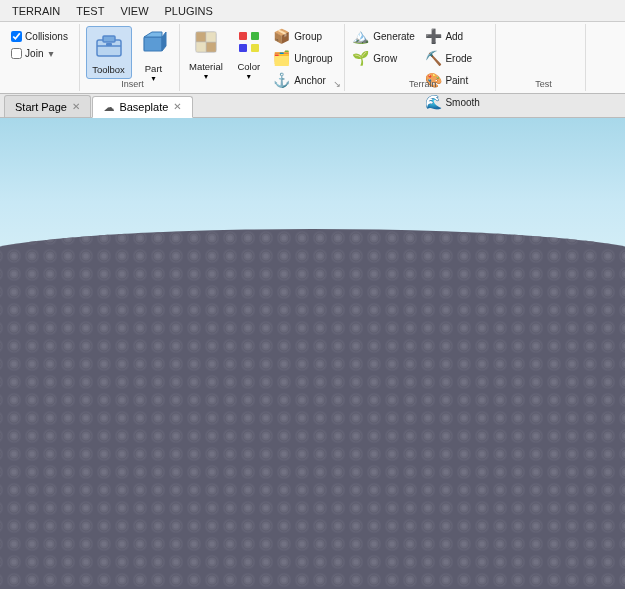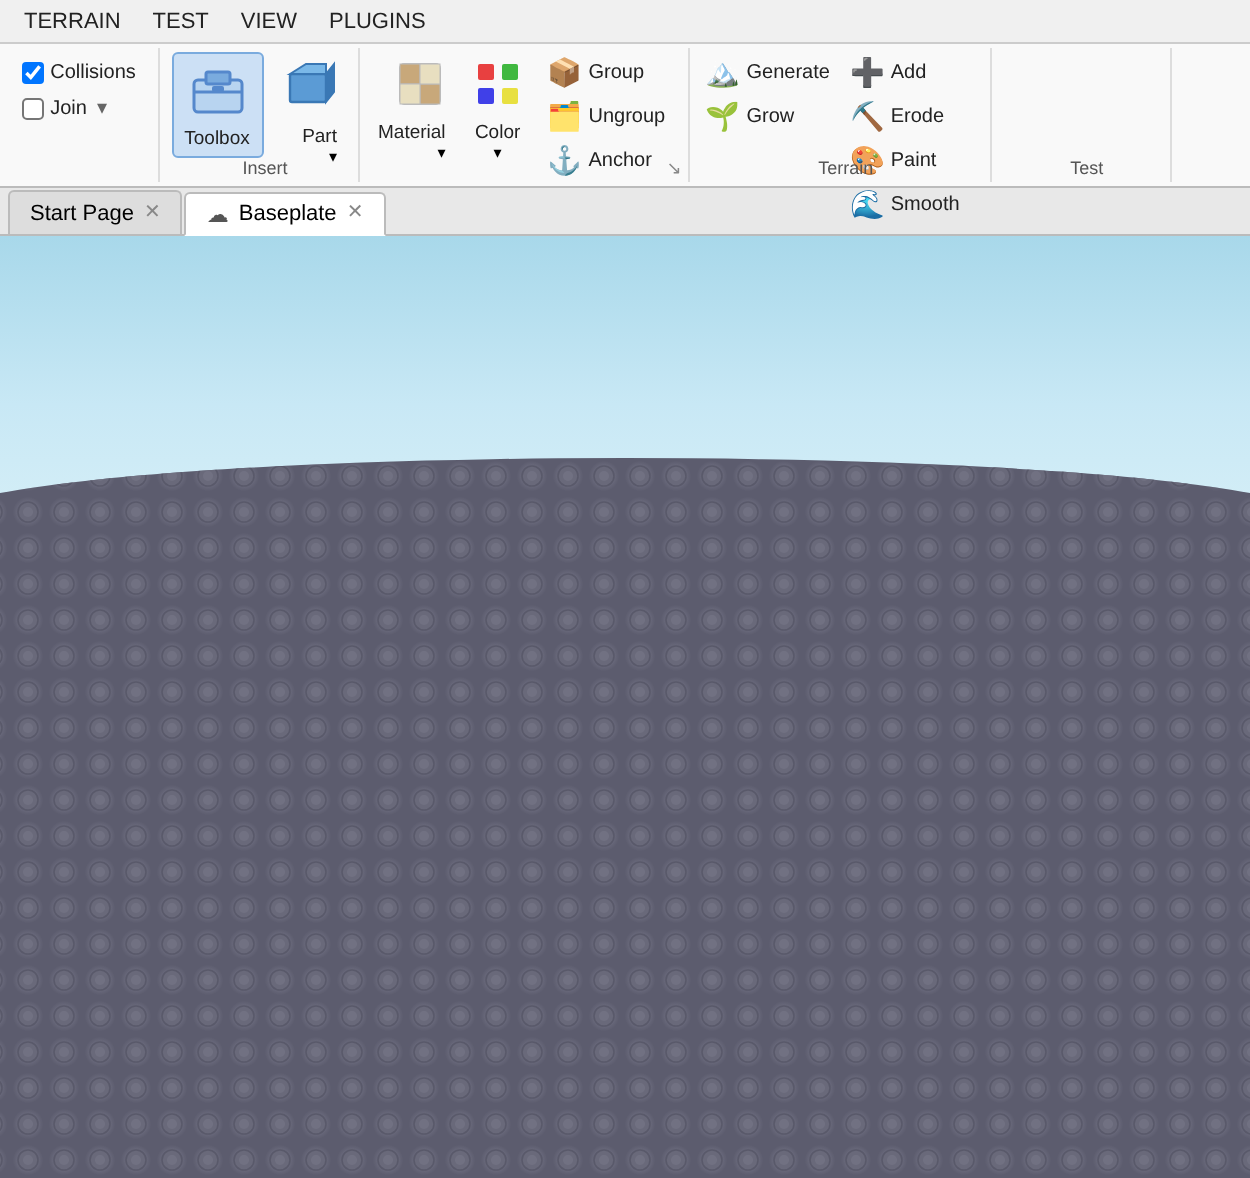--- a/index.html
+++ b/index.html
@@ -231,39 +231,39 @@
           <svg width="28" height="28" viewBox="0 0 28 28">
             <rect x="2" y="10" width="24" height="16" rx="2" fill="#b8d4f0" stroke="#5588cc" stroke-width="1.5"></rect>
             <rect x="8" y="6" width="12" height="6" rx="1" fill="#7aabde" stroke="#5588cc" stroke-width="1.5"></rect>
             <line x1="2" y1="16" x2="26" y2="16" stroke="#5588cc" stroke-width="1.5"></line>
             <rect x="11" y="13" width="6" height="3" rx="1" fill="#5588cc"></rect>
           </svg>
         </div>
         <div class="btn-label">Toolbox</div>
       </div>
 
-      <div class="ribbon-btn" style="min-width:40px;align-items:flex-end;">
+      <div class="ribbon-btn" style="min-width:40px;">
         <div class="btn-icon">
           <svg width="28" height="28" viewBox="0 0 28 28">
             <rect x="4" y="8" width="18" height="14" rx="1" fill="#5b9bd5" stroke="#3a78b5" stroke-width="1.2"></rect>
             <polygon points="4,8 12,3 22,3 22,8" fill="#7ab8e8" stroke="#3a78b5" stroke-width="1"></polygon>
             <polygon points="22,8 22,22 26,17 26,3" fill="#3a78b5" stroke="#3a78b5" stroke-width="1"></polygon>
           </svg>
         </div>
         <div class="btn-label">Part</div>
         <div style="font-size:8px;">▾</div>
       </div>
     </div>
     <div class="ribbon-section-label">Insert</div>
   </div>
 
   <div class="ribbon-section" style="min-width:140px;">
     <div class="ribbon-items" style="padding-bottom:14px; gap:2px;">
 
-      <div class="ribbon-btn" style="min-width:42px;align-items:flex-end;">
+      <div class="ribbon-btn" style="min-width:42px;">
         <div class="btn-icon">
           <svg width="26" height="26" viewBox="0 0 26 26">
             <rect x="3" y="3" width="20" height="20" rx="2" fill="#d4c5a0" stroke="#bbb" stroke-width="1"></rect>
             <rect x="3" y="3" width="10" height="10" fill="#c8a87a" stroke="#bbb" stroke-width="0.5"></rect>
             <rect x="13" y="13" width="10" height="10" fill="#c8a87a" stroke="#bbb" stroke-width="0.5"></rect>
             <rect x="13" y="3" width="10" height="10" fill="#e8dfc0" stroke="#bbb" stroke-width="0.5"></rect>
             <rect x="3" y="13" width="10" height="10" fill="#e8dfc0" stroke="#bbb" stroke-width="0.5"></rect>
           </svg>
         </div>
         <div class="btn-label">Material</div>

